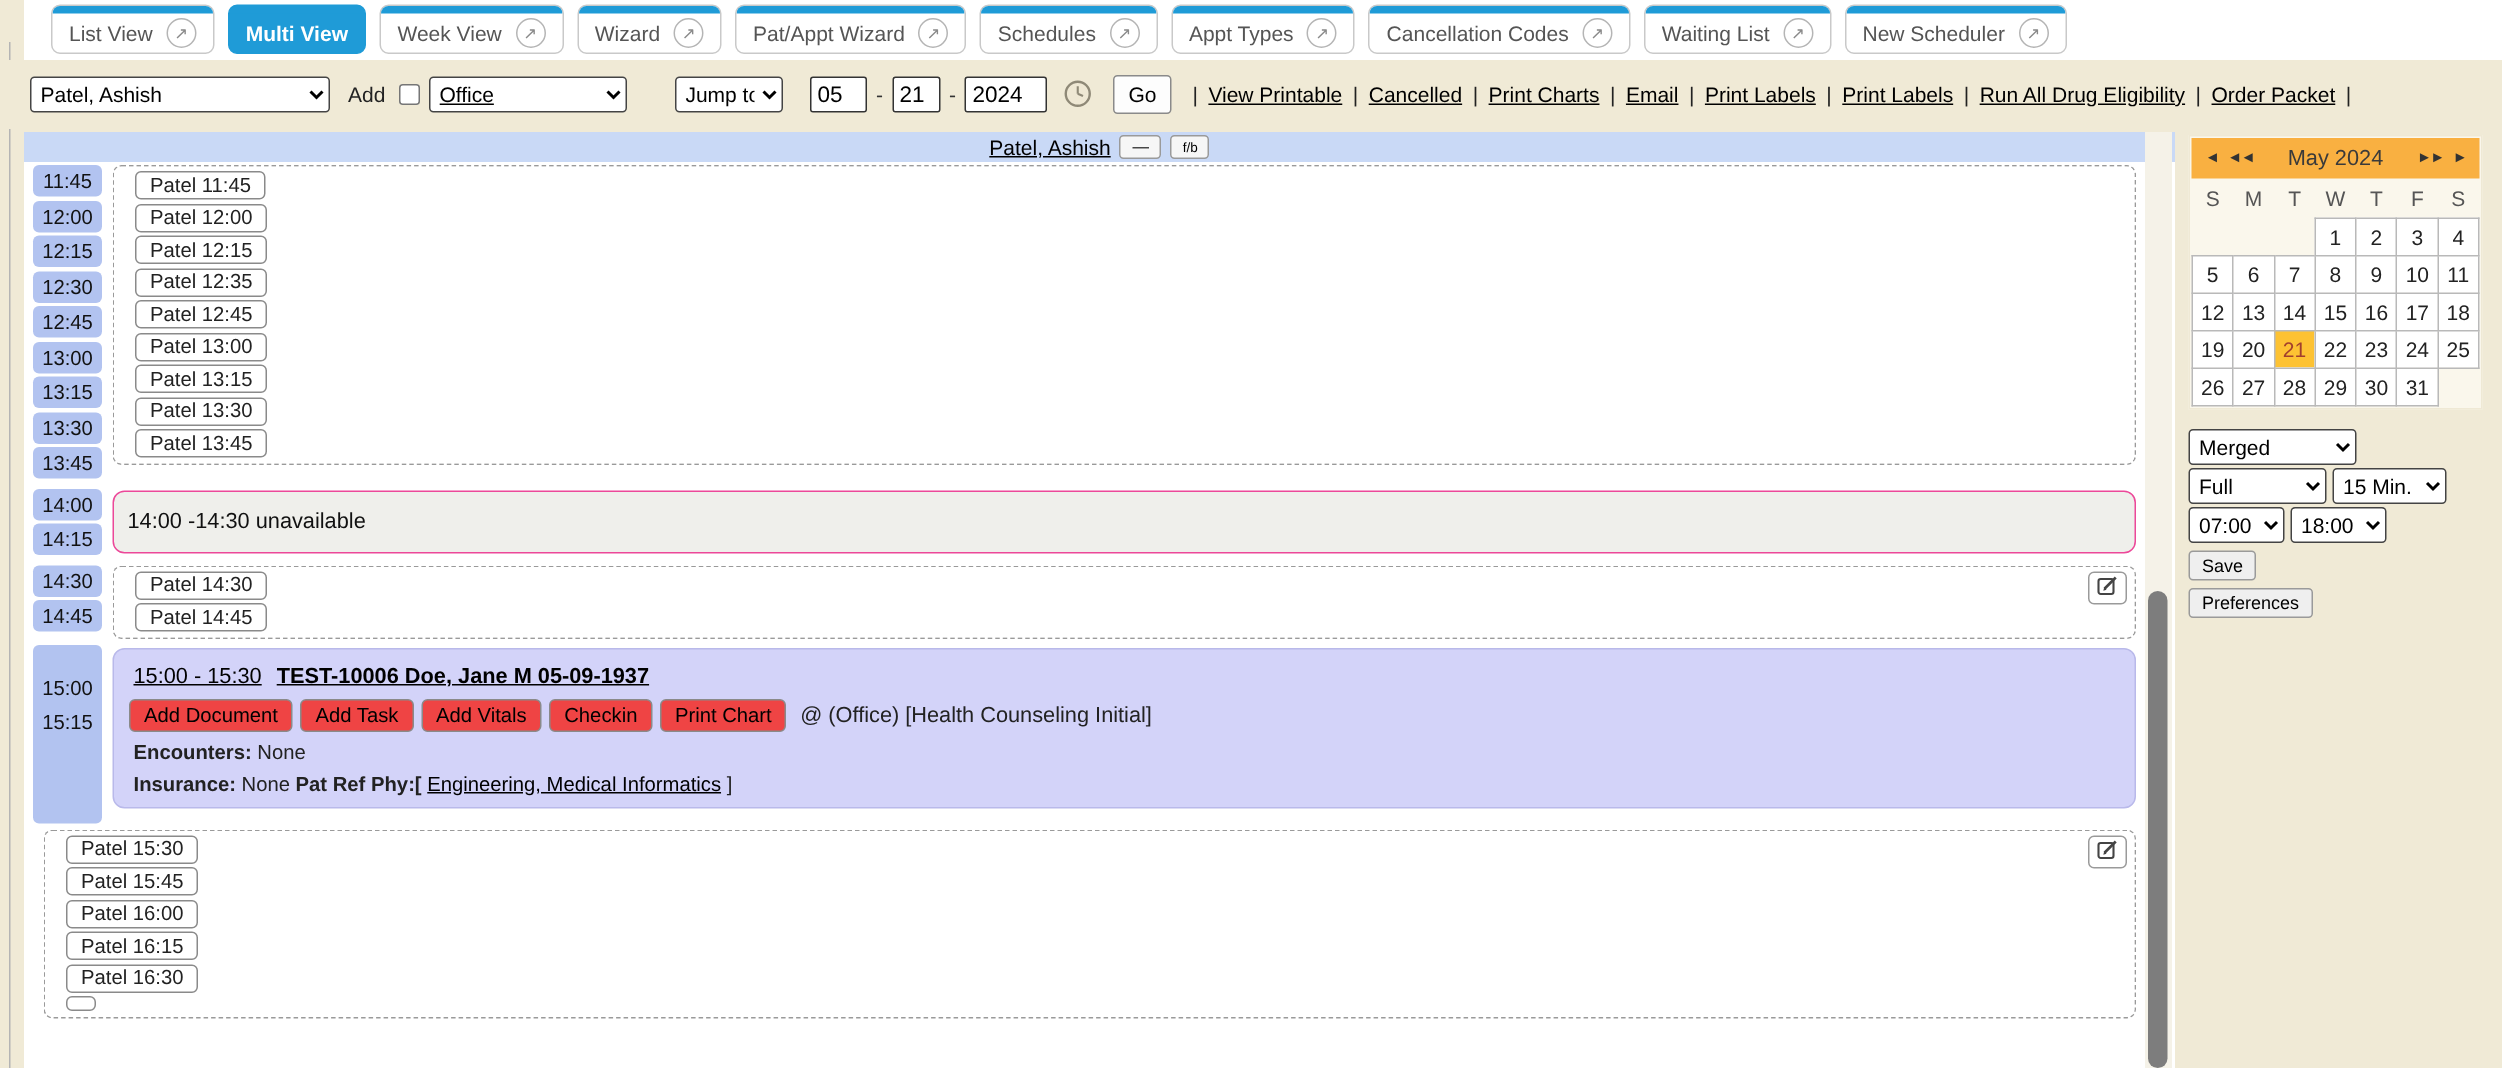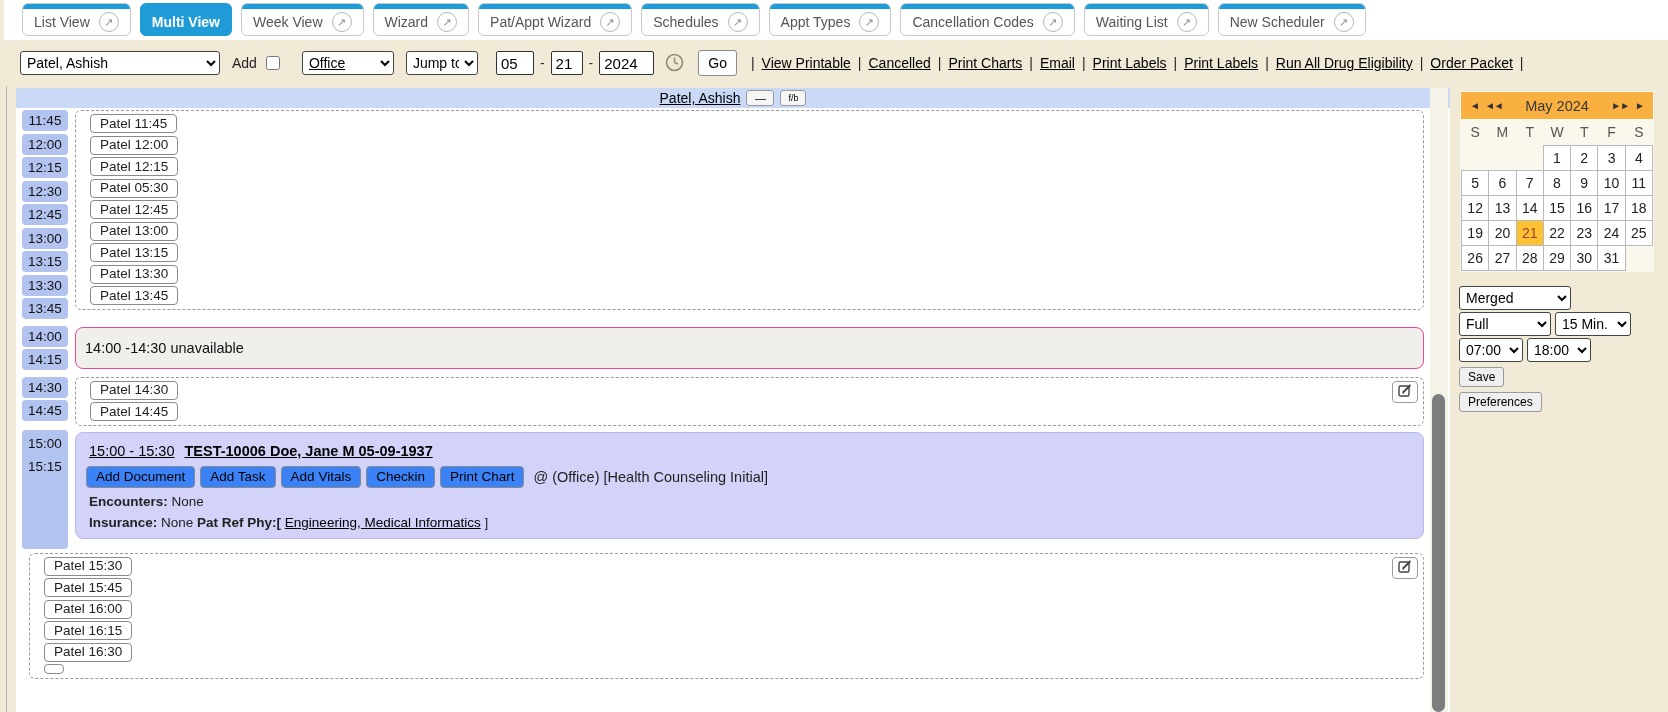--- a/index.html
+++ b/index.html
@@ -9,41 +9,41 @@
     background:#f0ead6;
     position:relative;
     color:#222;
   }
   a { color:#000; text-decoration:underline; cursor:pointer; }
 
   
   .left-gutter { position:absolute; left:6px; top:28px; bottom:0; width:1px; background:#b4b4b4; }
 
   
-  .tabbar { position:absolute; top:0; left:4px; right:0; height:40px; background:#fff;
+  .tabbar { position:absolute; top:0; left:16px; right:0; height:40px; background:#fff;
             display:flex; gap:9px; padding:3px 0 0 18px; }
   .tab { display:flex; flex-direction:column; border:1px solid #c9c9c9; border-radius:6px;
          overflow:hidden; height:33px; background:#fff; cursor:pointer; flex:none; }
   .tab-top { height:5px; background:#1f9bd7; flex:none; }
   .tab-body { flex:1; display:flex; align-items:center; gap:9px; padding:0 11px; font-size:14px; color:#555; }
   .tab.active { background:#1f9bd7; border-color:#1f9bd7; }
   .tab.active .tab-top { background:#1f9bd7; }
   .tab.active .tab-body { color:#fff; font-weight:bold; }
   .ext-icon { width:20px; height:20px; border:1px solid #b5b5b5; border-radius:50%;
               display:flex; align-items:center; justify-content:center;
               font-size:11px; color:#8a8a8a; background:#fff; }
 
   
   .toolbar { position:absolute; top:40px; left:0; right:0; height:46px; background:#f0ead6;
              display:flex; align-items:center; gap:6px; padding-left:20px; font-size:14px; }
   select { font-family:"Liberation Sans",sans-serif; font-size:14px; height:24px;
            background:#fff; border:1px solid #444; border-radius:3px; padding:0 2px; }
   .sel-provider { width:200px; }
-  .sel-facility { width:92px; margin-left:16px;text-decoration:underline; }
-  .sel-jump { width:72px; margin-left:6px; }
+  .sel-facility { width:132px; margin-left:0;text-decoration:underline; }
+  .sel-jump { width:72px; margin-left:26px; }
   .add-label { margin-left:6px; }
   .add-check { width:14px; height:14px; margin-left:3px; }
   .date-input { height:24px; border:1px solid #333; border-radius:2px; font-size:15px;
                 padding:4px 4px; font-family:"Liberation Sans",sans-serif; background:#fff; }
   .di-m { width:38px; margin-left:12px; }
   .di-d { width:32px; }
   .di-y { width:55px; }
   .dash { color:#333; }
   .clock-btn { width:20px; height:20px; margin:0 4px; background:none; border:none; cursor:pointer; padding:0; }
   .go-btn { height:26px; padding:0 9px; font-size:14px; background:#fdfdfd; border:1px solid #8a8a8a;
@@ -58,21 +58,21 @@
   .hdr-btn { height:16px; min-width:28px; font-size:11px; line-height:12px; background:#f6f6f6;
              border:1px solid #9a9a9a; border-radius:3px; cursor:pointer;
              font-family:"Liberation Sans",sans-serif; padding:0 4px; }
   .hdr-btn.fb { font-size:9px; min-width:26px; }
 
   .grid { padding:2px 0 0 6px; }
   .band { display:flex; margin-bottom:4px; }
   .timecol { width:46px; flex:none; display:flex; flex-direction:column; }
   .tcell { height:21px; margin-bottom:2.5px; background:#b2c3f0; border-radius:4px;
            text-align:center; font-size:13.5px; line-height:21px; color:#111; flex:none; }
-  .tcell-tall { height:119px; background:#b2c3f0; border-radius:4px; padding-top:3px; }
+  .tcell-tall { height:119px; background:#b2c3f0; border-radius:4px; padding-top:18px; }
   .tcell-tall .tlabel { height:21px; margin-bottom:2.5px; text-align:center;
                         font-size:13.5px; line-height:21px; color:#111; }
   .content { flex:1; margin-left:7px; margin-right:26px; }
 
   .section { border:1px dashed #9a9a9a; border-radius:6px; padding:1px 6px; position:relative; }
   .slot-btn { display:block; height:19px; padding:0 9px; margin:2px 0 2.5px 8px;
               background:#fff; border:1px solid #8a8a8a; border-radius:4px; font-size:13.5px;
               line-height:16px; color:#222; cursor:pointer; font-family:"Liberation Sans",sans-serif; }
   .slot-btn.partial { height:10px; overflow:hidden; }
   .tcell.partial { height:12px; margin-bottom:0; border-bottom-left-radius:0; border-bottom-right-radius:0; }
@@ -84,21 +84,21 @@
   .unavail { height:42px; background:#efefeb; border:1px solid #ec4899; border-radius:8px;
              display:flex; align-items:center; padding-left:9px; font-size:14.5px; color:#111;
              margin-top:1px; }
 
   
   .appt { background:#d3d3f9; border:1px solid #b9b9ea; border-radius:8px;
           padding:7px 10px 8px 10px; margin-top:2px; }
   .appt-title { display:flex; gap:10px; align-items:baseline; padding:3px 0 7px 3px; font-size:14.5px; }
   .appt-title .patient { font-weight:bold; }
   .appt-btnrow { display:flex; gap:5px; align-items:center; font-size:14.5px; }
-  .appt-btn { height:22px; padding:0 9px; background:#3b82f6; border:1px solid #8a8a8a; border-radius:4px;
+  .appt-btn { height:22px; padding:0 9px; background:#ef4444; border:1px solid #8a8a8a; border-radius:4px;
               font-size:13.5px; cursor:pointer; font-family:"Liberation Sans",sans-serif; }
   .appt-suffix { margin-left:4px; }
   .appt-line { font-size:13.5px; padding:6px 0 0 3px; }
   .appt-line b { font-weight:bold; }
 
   
   .vscroll { position:absolute; left:1430px; top:88px; width:18px; bottom:0; background:#f5f2e8; }
   .vscroll-thumb { position:absolute; left:2px; right:3px; top:306px; bottom:0;
                    background:#7d7d7d; border-radius:7px; }
 
@@ -269,21 +269,21 @@
         <div class="tcell">13:00</div>
         <div class="tcell">13:15</div>
         <div class="tcell">13:30</div>
         <div class="tcell">13:45</div>
       </div>
       <div class="content">
         <div class="section">
           <button class="slot-btn">Patel 11:45</button>
           <button class="slot-btn">Patel 12:00</button>
           <button class="slot-btn">Patel 12:15</button>
-          <button class="slot-btn">Patel 05:30</button>
+          <button class="slot-btn">Patel 12:35</button>
           <button class="slot-btn">Patel 12:45</button>
           <button class="slot-btn">Patel 13:00</button>
           <button class="slot-btn">Patel 13:15</button>
           <button class="slot-btn">Patel 13:30</button>
           <button class="slot-btn">Patel 13:45</button>
         </div>
       </div>
     </div>
 
     <div class="band">

